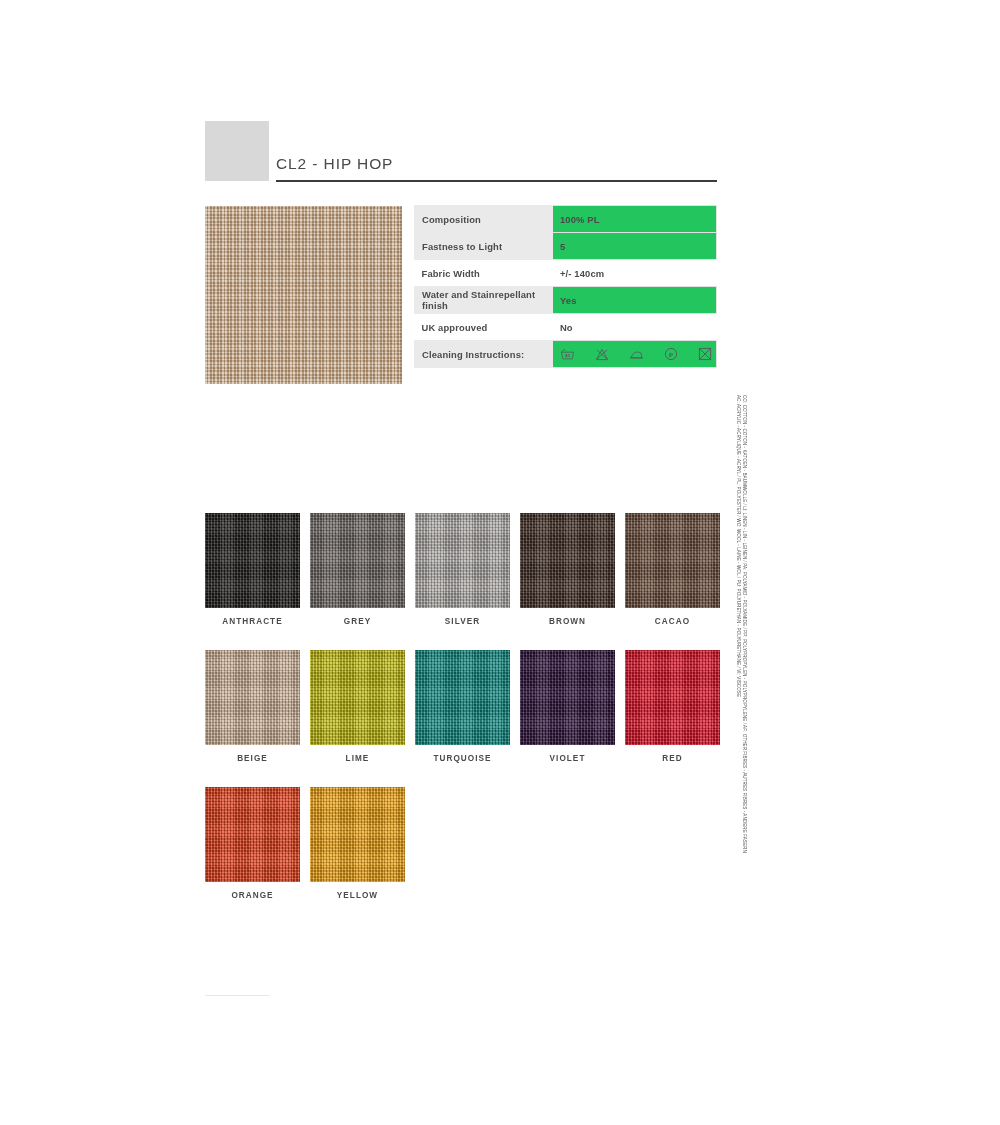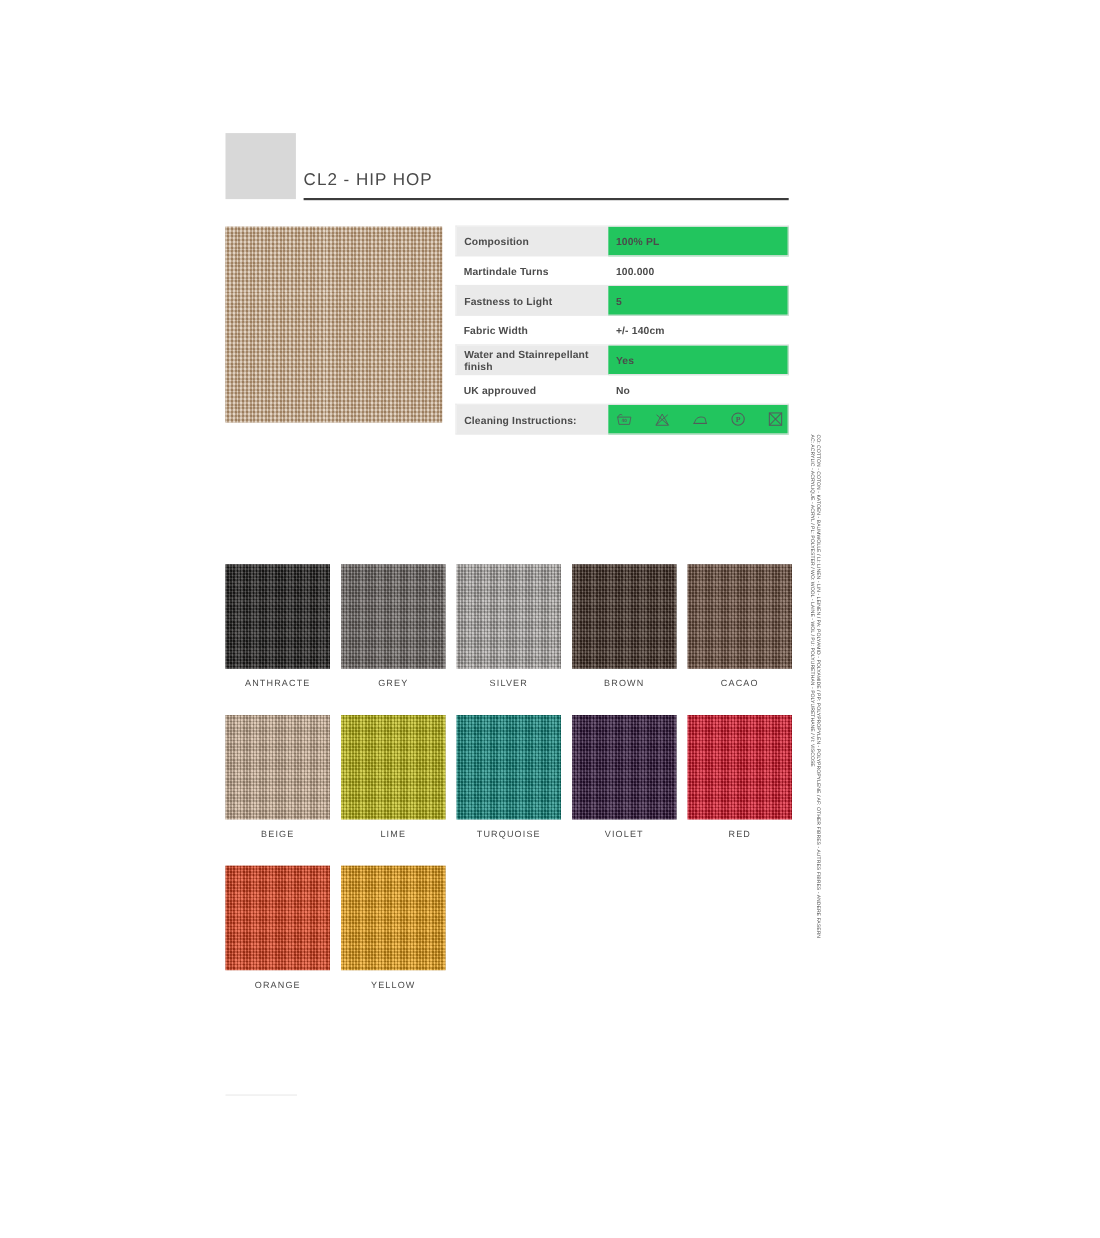--- a/index.html
+++ b/index.html
@@ -120,20 +120,21 @@
   }
   .swatch-row {
     display: flex;
     gap: 0px;
     margin-bottom: 24px;
   }
   .swatch-cell {
     width: 95px;
     margin-right: 10px;
     flex: 0 0 auto;
+    font-weight: bold;
   }
   .swatch-cell:nth-child(5n) { margin-right: 0; }
   .swatch-chip {
     width: 95px;
     height: 95px;
     background-blend-mode: normal;
   }
   .swatch-label {
     margin-top: 9px;
     text-align: center;
@@ -190,24 +191,20 @@
   <div class="hero-swatch"></div>
 
   <table class="spec-table">
     <tbody>
 
       <tr class="shaded">
         <td class="k">Composition</td>
         <td class="v">100% PL</td>
       </tr>
 
-      <tr>
-        <td class="k">Martindale Turns</td>
-        <td class="v">100.000</td>
-      </tr>
 
       <tr class="shaded">
         <td class="k">Fastness to Light</td>
         <td class="v">5</td>
       </tr>
 
       <tr>
         <td class="k">Fabric Width</td>
         <td class="v">+/- 140cm</td>
       </tr>

